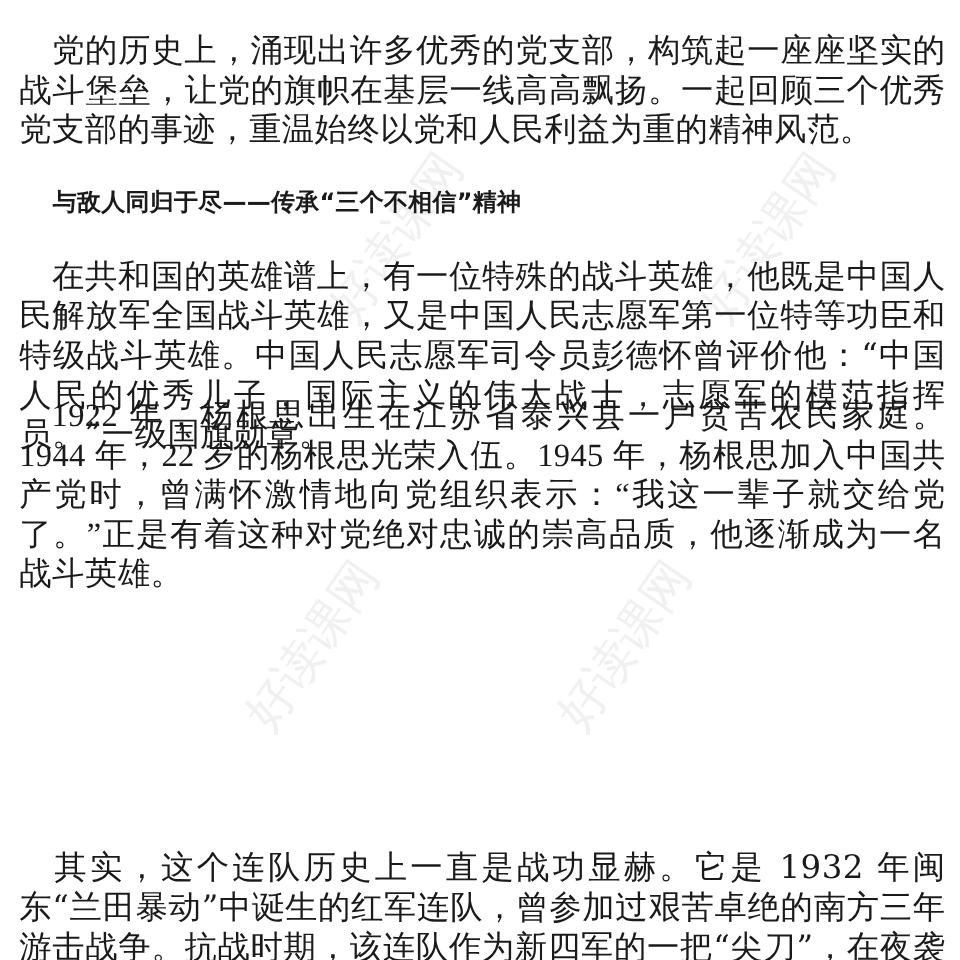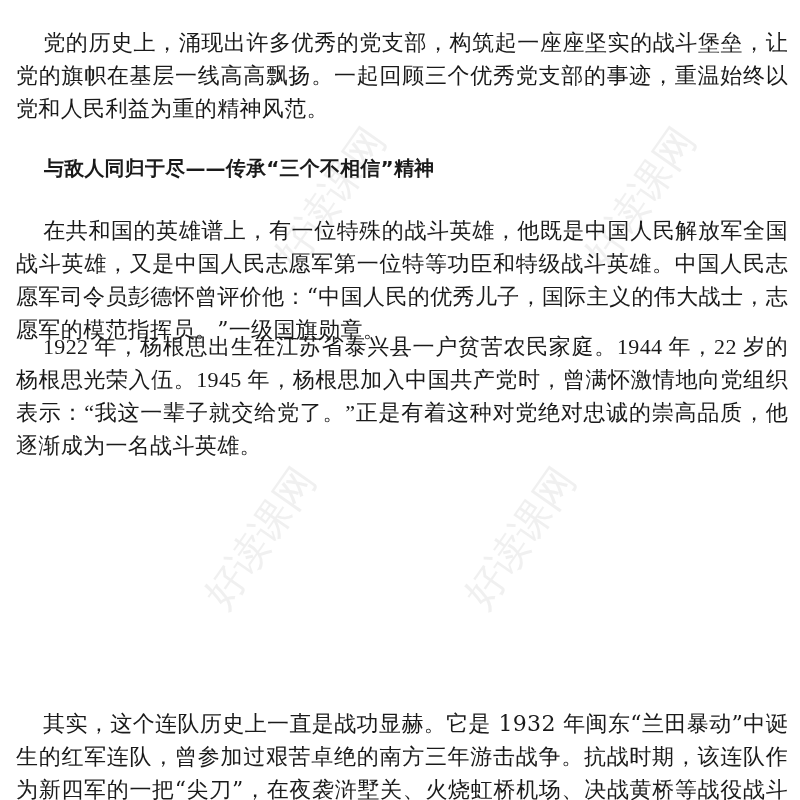--- a/index.html
+++ b/index.html
@@ -5,21 +5,21 @@
   html, body { margin: 0; padding: 0; background: #ffffff; }
   body { width: 800px; height: 800px; overflow: hidden; position: relative; }
   .page {
     position: absolute; left: 0; top: 0; width: 800px; height: 800px;
     font-family: "DejaVu Serif", "Liberation Serif", serif;
     color: #1a1a1a;
   }
   .para {
     position: absolute;
     left: 16px; width: 772px;
-    font-size: 22px;
+    font-size: 27px;
     line-height: 33px;
     margin: 0;
     text-align: justify;
     text-align-last: left;
     letter-spacing: 0.35px;
   }
   .para .indent { display: inline-block; width: 27px; }
   .heading {
     position: absolute; left: 44px; top: 153px;
     font-family: "DejaVu Sans", "Liberation Sans", sans-serif;

